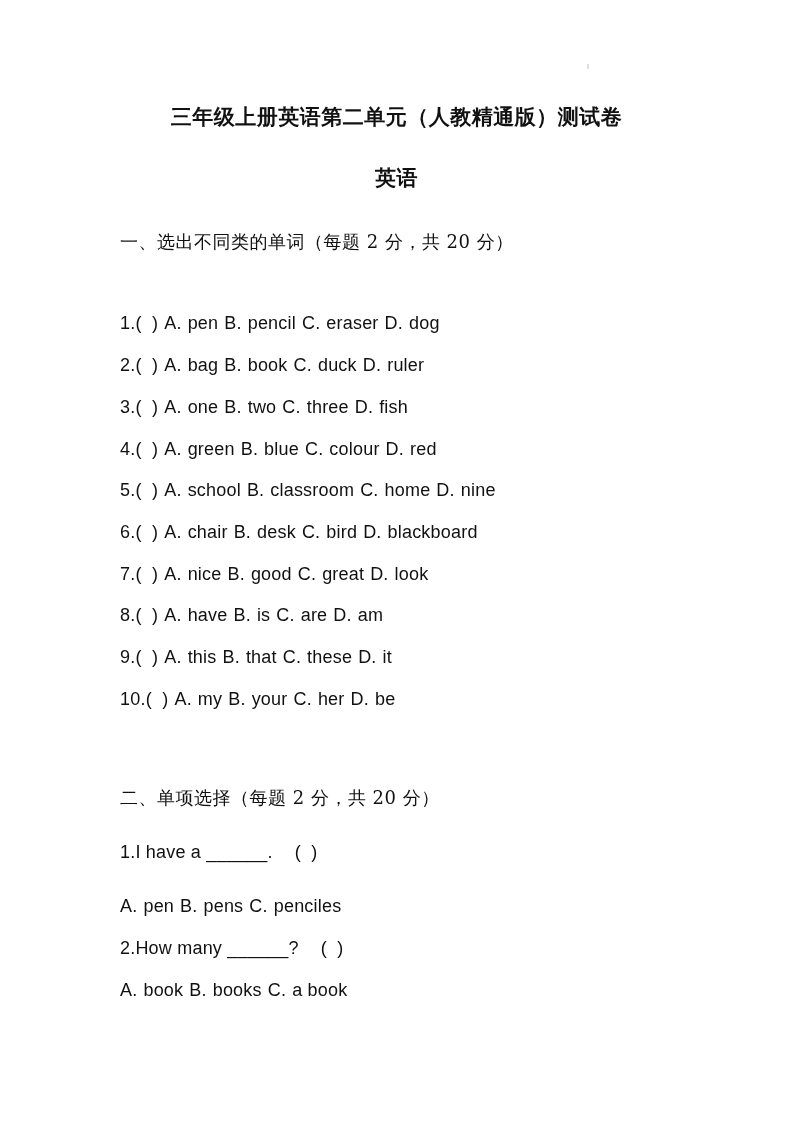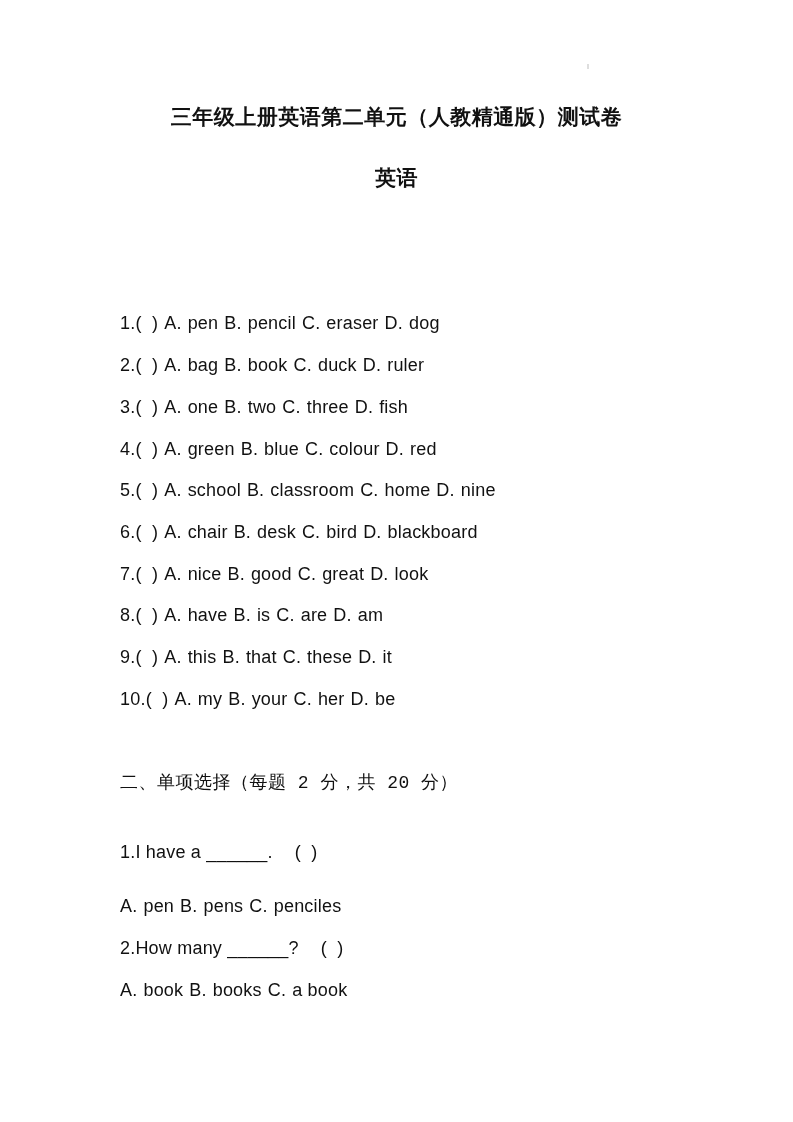--- a/index.html
+++ b/index.html
@@ -39,35 +39,36 @@
 </style>
 </head>
 <body>
 
 <div class="page">
   <div class="artifact"></div>
 
   <div class="title main">三年级上册英语第二单元（人教精通版）测试卷</div>
   <div class="title sub">英语</div>
 
+  <div class="section-heading" style="top:230px;">一、选出不同类的单词（每题 2 分，共 20 分）</div>
 
   <div id="section1-lines">
       <div class="line" style="top: 313px;"><span class="q-num">1.</span><span class="bracket">(  )</span><span class="gap-s"></span><span class="opt"><span class="opt-letter">A.</span><span class="gap-s"></span><span class="opt-word">pen</span></span><span class="gap-s"></span><span class="opt"><span class="opt-letter">B.</span><span class="gap-s"></span><span class="opt-word">pencil</span></span><span class="gap-s"></span><span class="opt"><span class="opt-letter">C.</span><span class="gap-s"></span><span class="opt-word">eraser</span></span><span class="gap-s"></span><span class="opt"><span class="opt-letter">D.</span><span class="gap-s"></span><span class="opt-word">dog</span></span></div>
       <div class="line" style="top: 355px;"><span class="q-num">2.</span><span class="bracket">(  )</span><span class="gap-s"></span><span class="opt"><span class="opt-letter">A.</span><span class="gap-s"></span><span class="opt-word">bag</span></span><span class="gap-s"></span><span class="opt"><span class="opt-letter">B.</span><span class="gap-s"></span><span class="opt-word">book</span></span><span class="gap-s"></span><span class="opt"><span class="opt-letter">C.</span><span class="gap-s"></span><span class="opt-word">duck</span></span><span class="gap-s"></span><span class="opt"><span class="opt-letter">D.</span><span class="gap-s"></span><span class="opt-word">ruler</span></span></div>
       <div class="line" style="top: 397px;"><span class="q-num">3.</span><span class="bracket">(  )</span><span class="gap-s"></span><span class="opt"><span class="opt-letter">A.</span><span class="gap-s"></span><span class="opt-word">one</span></span><span class="gap-s"></span><span class="opt"><span class="opt-letter">B.</span><span class="gap-s"></span><span class="opt-word">two</span></span><span class="gap-s"></span><span class="opt"><span class="opt-letter">C.</span><span class="gap-s"></span><span class="opt-word">three</span></span><span class="gap-s"></span><span class="opt"><span class="opt-letter">D.</span><span class="gap-s"></span><span class="opt-word">fish</span></span></div>
       <div class="line" style="top: 439px;"><span class="q-num">4.</span><span class="bracket">(  )</span><span class="gap-s"></span><span class="opt"><span class="opt-letter">A.</span><span class="gap-s"></span><span class="opt-word">green</span></span><span class="gap-s"></span><span class="opt"><span class="opt-letter">B.</span><span class="gap-s"></span><span class="opt-word">blue</span></span><span class="gap-s"></span><span class="opt"><span class="opt-letter">C.</span><span class="gap-s"></span><span class="opt-word">colour</span></span><span class="gap-s"></span><span class="opt"><span class="opt-letter">D.</span><span class="gap-s"></span><span class="opt-word">red</span></span></div>
       <div class="line" style="top: 480px;"><span class="q-num">5.</span><span class="bracket">(  )</span><span class="gap-s"></span><span class="opt"><span class="opt-letter">A.</span><span class="gap-s"></span><span class="opt-word">school</span></span><span class="gap-s"></span><span class="opt"><span class="opt-letter">B.</span><span class="gap-s"></span><span class="opt-word">classroom</span></span><span class="gap-s"></span><span class="opt"><span class="opt-letter">C.</span><span class="gap-s"></span><span class="opt-word">home</span></span><span class="gap-s"></span><span class="opt"><span class="opt-letter">D.</span><span class="gap-s"></span><span class="opt-word">nine</span></span></div>
       <div class="line" style="top: 522px;"><span class="q-num">6.</span><span class="bracket">(  )</span><span class="gap-s"></span><span class="opt"><span class="opt-letter">A.</span><span class="gap-s"></span><span class="opt-word">chair</span></span><span class="gap-s"></span><span class="opt"><span class="opt-letter">B.</span><span class="gap-s"></span><span class="opt-word">desk</span></span><span class="gap-s"></span><span class="opt"><span class="opt-letter">C.</span><span class="gap-s"></span><span class="opt-word">bird</span></span><span class="gap-s"></span><span class="opt"><span class="opt-letter">D.</span><span class="gap-s"></span><span class="opt-word">blackboard</span></span></div>
       <div class="line" style="top: 564px;"><span class="q-num">7.</span><span class="bracket">(  )</span><span class="gap-s"></span><span class="opt"><span class="opt-letter">A.</span><span class="gap-s"></span><span class="opt-word">nice</span></span><span class="gap-s"></span><span class="opt"><span class="opt-letter">B.</span><span class="gap-s"></span><span class="opt-word">good</span></span><span class="gap-s"></span><span class="opt"><span class="opt-letter">C.</span><span class="gap-s"></span><span class="opt-word">great</span></span><span class="gap-s"></span><span class="opt"><span class="opt-letter">D.</span><span class="gap-s"></span><span class="opt-word">look</span></span></div>
       <div class="line" style="top: 605px;"><span class="q-num">8.</span><span class="bracket">(  )</span><span class="gap-s"></span><span class="opt"><span class="opt-letter">A.</span><span class="gap-s"></span><span class="opt-word">have</span></span><span class="gap-s"></span><span class="opt"><span class="opt-letter">B.</span><span class="gap-s"></span><span class="opt-word">is</span></span><span class="gap-s"></span><span class="opt"><span class="opt-letter">C.</span><span class="gap-s"></span><span class="opt-word">are</span></span><span class="gap-s"></span><span class="opt"><span class="opt-letter">D.</span><span class="gap-s"></span><span class="opt-word">am</span></span></div>
       <div class="line" style="top: 647px;"><span class="q-num">9.</span><span class="bracket">(  )</span><span class="gap-s"></span><span class="opt"><span class="opt-letter">A.</span><span class="gap-s"></span><span class="opt-word">this</span></span><span class="gap-s"></span><span class="opt"><span class="opt-letter">B.</span><span class="gap-s"></span><span class="opt-word">that</span></span><span class="gap-s"></span><span class="opt"><span class="opt-letter">C.</span><span class="gap-s"></span><span class="opt-word">these</span></span><span class="gap-s"></span><span class="opt"><span class="opt-letter">D.</span><span class="gap-s"></span><span class="opt-word">it</span></span></div>
       <div class="line" style="top: 689px;"><span class="q-num">10.</span><span class="bracket">(  )</span><span class="gap-s"></span><span class="opt"><span class="opt-letter">A.</span><span class="gap-s"></span><span class="opt-word">my</span></span><span class="gap-s"></span><span class="opt"><span class="opt-letter">B.</span><span class="gap-s"></span><span class="opt-word">your</span></span><span class="gap-s"></span><span class="opt"><span class="opt-letter">C.</span><span class="gap-s"></span><span class="opt-word">her</span></span><span class="gap-s"></span><span class="opt"><span class="opt-letter">D.</span><span class="gap-s"></span><span class="opt-word">be</span></span></div>
     </div>
 
-  <div class="section-heading" style="top:770px;font-family:Liberation Mono, monospace;">二、单项选择（每题 2 分，共 20 分）</div>
+  <div class="section-heading" style="top:786px;">二、单项选择（每题 2 分，共 20 分）</div>
 
   <div id="section2-lines">
       <div class="line" style="top: 842px;"><span class="q-num">1.</span><span>I have a ______.</span><span class="gap"></span><span class="gap"></span><span class="bracket">(  )</span></div>
       <div class="line" style="top: 896px;"><span class="opt"><span class="opt-letter">A.</span><span class="gap-s"></span><span class="opt-word">pen</span></span><span class="gap-s"></span><span class="opt"><span class="opt-letter">B.</span><span class="gap-s"></span><span class="opt-word">pens</span></span><span class="gap-s"></span><span class="opt"><span class="opt-letter">C.</span><span class="gap-s"></span><span class="opt-word">penciles</span></span></div>
       <div class="line" style="top: 938px; text-align: right;"><span class="q-num">2.</span><span>How many ______?</span><span class="gap"></span><span class="gap"></span><span class="bracket">(  )</span></div>
       <div class="line" style="top: 980px;"><span class="opt"><span class="opt-letter">A.</span><span class="gap-s"></span><span class="opt-word">book</span></span><span class="gap-s"></span><span class="opt"><span class="opt-letter">B.</span><span class="gap-s"></span><span class="opt-word">books</span></span><span class="gap-s"></span><span class="opt"><span class="opt-letter">C.</span><span class="gap-s"></span><span class="opt-word">a book</span></span></div>
     </div>
 </div>
 
 </body></html>

